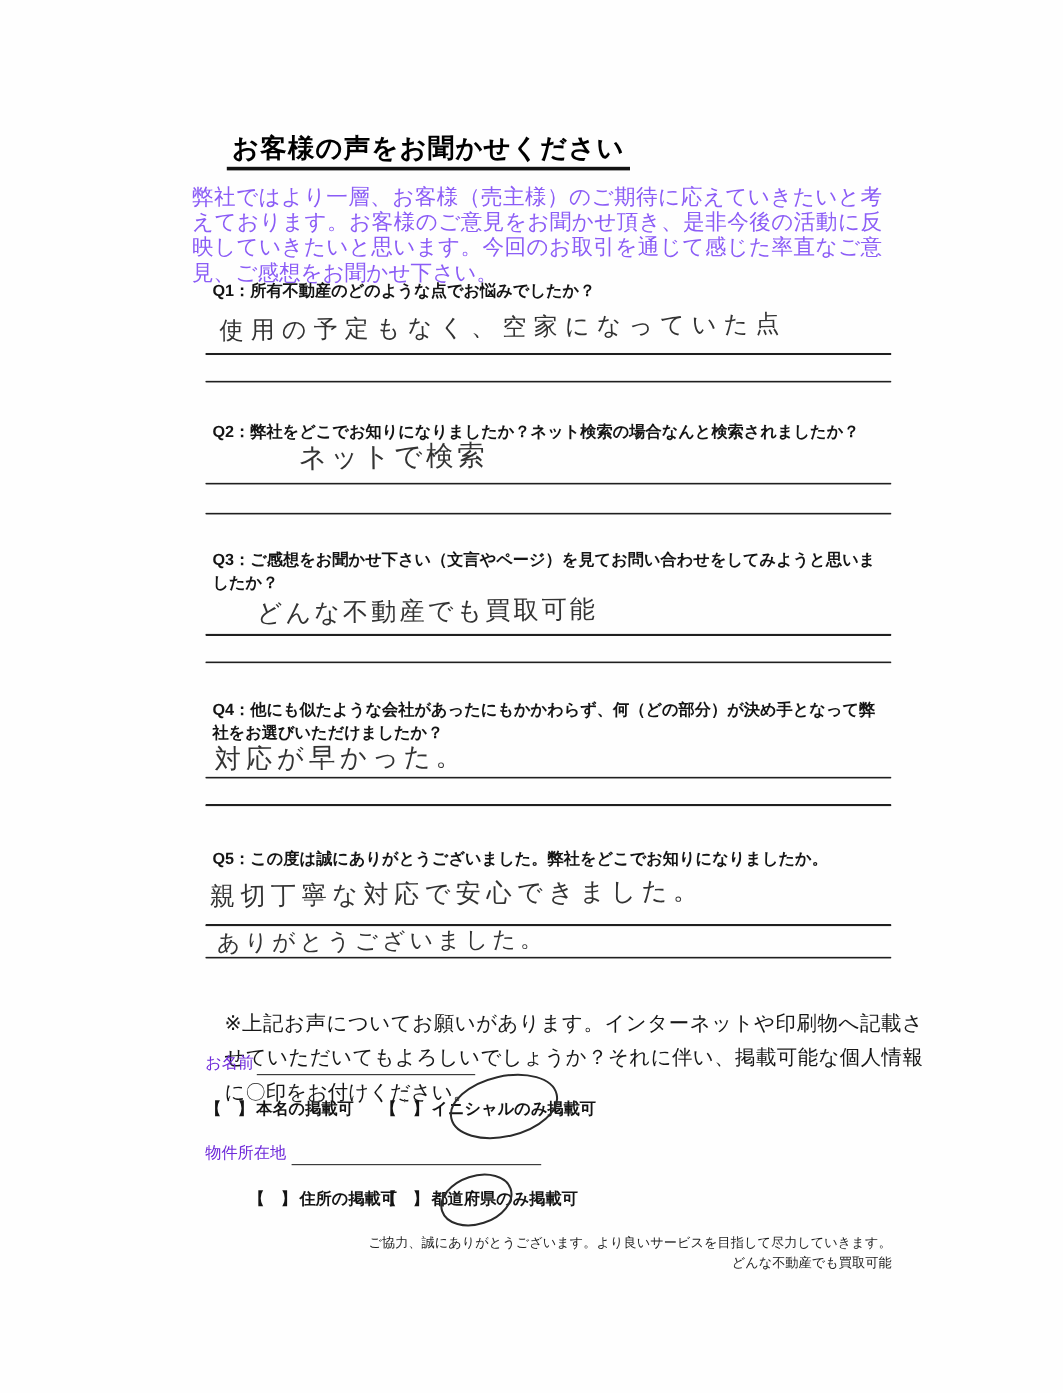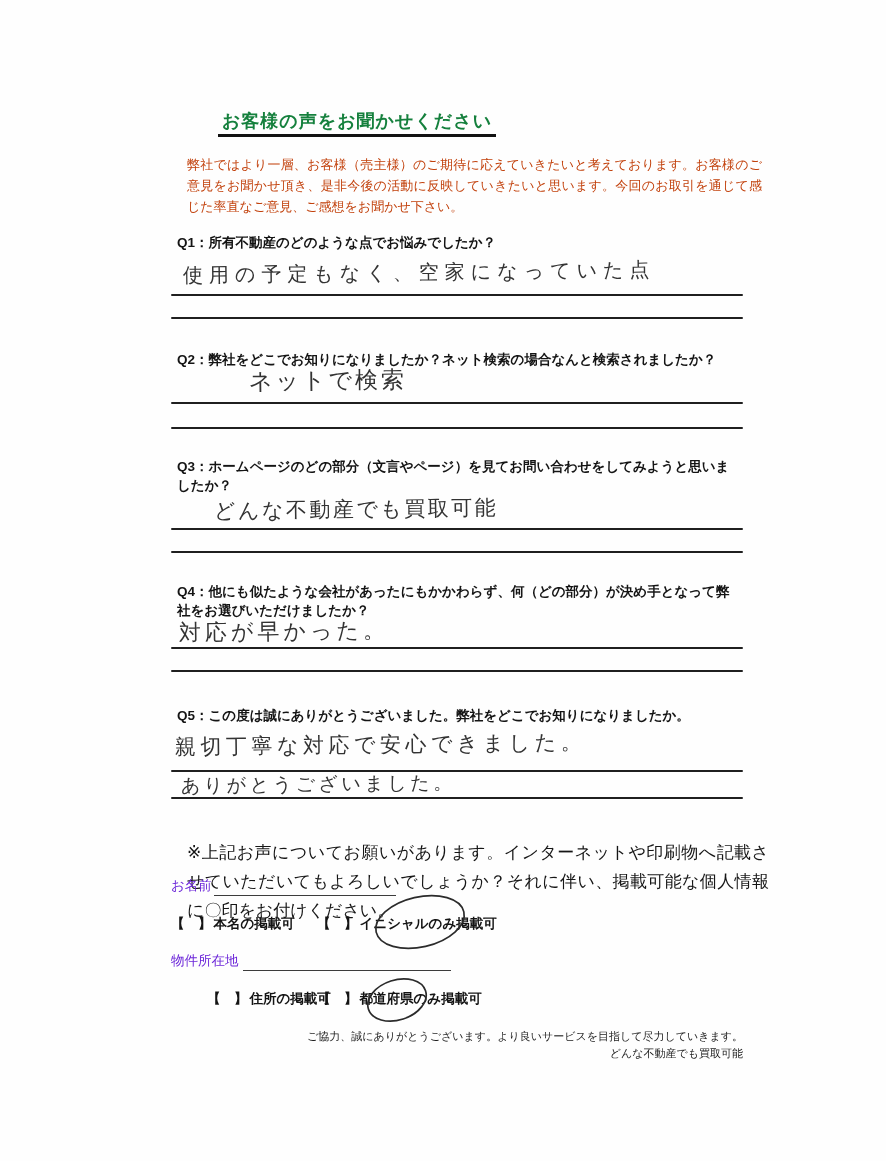--- a/index.html
+++ b/index.html
@@ -4,25 +4,25 @@
 <style>
   html,body{margin:0;padding:0;}
   body{
     width:886px;height:1161px;background:#ffffff;position:relative;overflow:hidden;
     font-family:"Liberation Sans","DejaVu Sans",sans-serif;color:#1c1c1c;
     -webkit-font-smoothing:antialiased;
   }
   .page{position:absolute;inset:0;background:#fefefe;}
 
   .title{position:absolute;top:109px;left:0;width:714px;text-align:center;
-         font-size:18px;font-weight:bold;margin:0;letter-spacing:1px;color:#15803d;}
+         font-size:22px;font-weight:bold;margin:0;letter-spacing:1px;color:#000000;}
   .title span{border-bottom:3px solid #121212;padding:0 4px 3px 4px;}
 
-  .intro{position:absolute;top:154px;left:187px;width:575px;margin:0;
-         font-size:13px;line-height:21px;color:#c2410c;text-align:justify;}
+  .intro{position:absolute;top:154px;left:160px;width:575px;margin:0;
+         font-size:18px;line-height:21px;color:#8b5cf6;text-align:justify;}
 
   .q{position:absolute;left:171px;width:575px;}
   .q-label{font-size:13.5px;font-weight:bold;line-height:19px;color:#141414;margin:6px;}
   .q1{top:227px}.q2{top:344px}.q3{top:451px}.q4{top:576px}.q5{top:700px}
 
   .rule{position:absolute;left:171px;width:572px;height:0;border-top:2px solid #1f1f1f;border-radius:1px;}
   .r-q1a{top:294px}.r-q1b{top:317px}
   .r-q2a{top:402px}.r-q2b{top:427px}
   .r-q3a{top:528px}.r-q3b{top:551px}
   .r-q4a{top:647px}.r-q4b{top:670px}
@@ -81,21 +81,21 @@
   <div class="rule r-q1b"></div>
 
   <div class="q q2">
     <p class="q-label">Q2：弊社をどこでお知りになりましたか？ネット検索の場合なんと検索されましたか？</p>
   </div>
   <div class="hw hw-q2">ネットで検索</div>
   <div class="rule r-q2a"></div>
   <div class="rule r-q2b"></div>
 
   <div class="q q3">
-    <p class="q-label">Q3：ホームページのどの部分（文言やページ）を見てお問い合わせをしてみようと思いましたか？</p>
+    <p class="q-label">Q3：ご感想をお聞かせ下さい（文言やページ）を見てお問い合わせをしてみようと思いましたか？</p>
   </div>
   <div class="hw hw-q3">どんな不動産でも買取可能</div>
   <div class="rule r-q3a"></div>
   <div class="rule r-q3b"></div>
 
   <div class="q q4">
     <p class="q-label">Q4：他にも似たような会社があったにもかかわらず、何（どの部分）が決め手となって弊社をお選びいただけましたか？</p>
   </div>
   <div class="hw hw-q4">対応が早かった。</div>
   <div class="rule r-q4a"></div>

